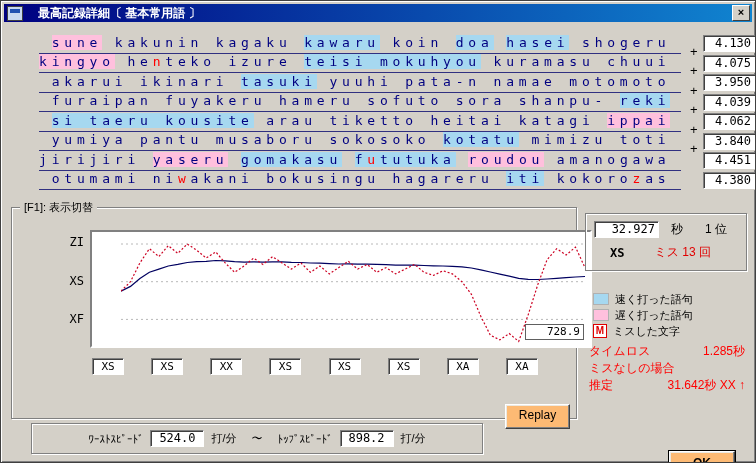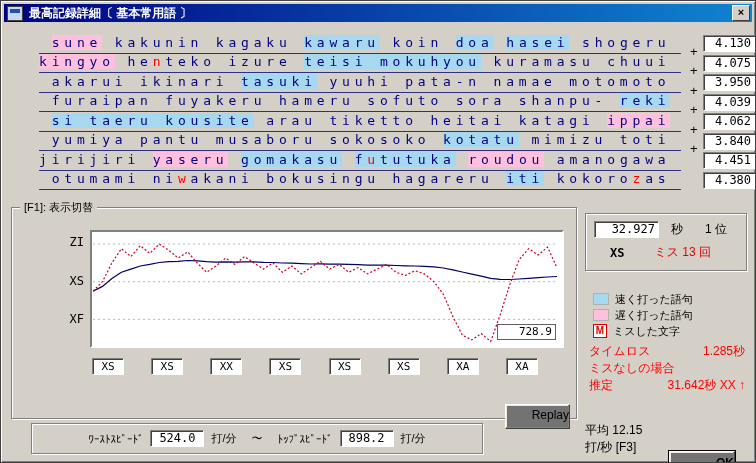--- a/index.html
+++ b/index.html
@@ -5,21 +5,21 @@
   html,body{margin:0;padding:0;background:#808080;}
   #window{position:relative;width:756px;height:463px;background:#d4d0c8;
     border:1px solid #404040;box-sizing:border-box;
     box-shadow:inset 1px 1px 0 #ffffff, inset -1px -1px 0 #808080;
     font-family:"Liberation Sans",sans-serif;font-size:12px;color:#000;overflow:hidden;}
   
   .titlebar{position:absolute;left:3px;top:3px;right:3px;height:18px;
     background:linear-gradient(90deg,#000080,#1084d0);display:flex;align-items:center;padding:0 2px;box-sizing:border-box;}
   .app-icon{width:14px;height:13px;background:#c8d8f0;border:1px solid #404040;margin-left:1px;position:relative;}
   .app-icon::after{content:"";position:absolute;left:2px;top:2px;right:2px;height:4px;background:#2050b0;}
-  .title-text{color:#fff;font-weight:bold;font-size:12px;margin-left:6px;flex:1;white-space:nowrap;overflow:hidden;}
+  .title-text{color:#fff;font-weight:bold;font-size:12px;margin-left:15px;flex:1;white-space:nowrap;overflow:hidden;}
   .close-btn{width:16px;height:14px;background:#d4d0c8;border:1px solid;border-color:#fff #404040 #404040 #fff;
     font-size:11px;line-height:12px;text-align:center;font-weight:bold;color:#000;cursor:default;}
   
   #word-lines{position:absolute;left:38px;top:33px;width:724px;}
   .line-row{display:flex;align-items:center;height:19.5px;position:relative;}
   .line-text{width:642px;height:19px;line-height:17px;border-bottom:1px solid #303080;
     font-family:"DejaVu Sans Mono",monospace;font-size:13px;letter-spacing:4.8px;
     color:#000080;white-space:pre;overflow:hidden;}
   .line-text .f{background:#a6d8f0;}
   .line-text .s{background:#ffc0dd;}
@@ -31,21 +31,21 @@
     box-shadow:inset 1px 1px 0 #404040, 1px 1px 0 #d4d0c8;}
   .time-box{width:58px;height:15px;font-family:"DejaVu Sans Mono",monospace;font-size:12px;
     line-height:15px;text-align:center;color:#000;}
   
   .groupbox{position:absolute;left:10px;top:206px;width:566px;height:212px;
     border:1px solid #808080;box-shadow:inset 1px 1px 0 #fff, 1px 1px 0 #fff;box-sizing:border-box;}
   .groupbox-label{position:absolute;top:-8px;left:8px;background:#d4d0c8;padding:0 4px;font-size:11px;}
   .ylabel{position:absolute;width:30px;text-align:right;font-family:"DejaVu Sans Mono",monospace;
     font-size:12px;color:#000;}
   .chart{position:absolute;left:78px;top:22px;width:470px;height:114px;background:#fff;
-    border:2px solid;border-color:#808080 #ffffff #ffffff #808080;box-sizing:content-box;}
+    border:2px solid;border-color:#808080 #ffffff #ffffff #808080;box-sizing:content-box;padding-left:28px;}
   .chart svg{display:block;margin:1px;}
   .chart-value-box{position:absolute;right:6px;bottom:6px;width:54px;height:14px;
     background:#fff;border:1px solid #606060;font-family:"DejaVu Sans Mono",monospace;
     font-size:11px;line-height:14px;text-align:right;padding-right:3px;}
   .rank-row{position:absolute;left:80px;top:150px;width:446px;display:flex;justify-content:space-between;}
   .rank-box{width:30px;height:15px;font-size:11px;line-height:15px;text-align:center;
     font-family:"DejaVu Sans Mono",monospace;color:#000;}
   
   .stats-panel{position:absolute;left:584px;top:212px;width:162px;height:58px;
     border:1px solid #808080;box-shadow:inset 1px 1px 0 #fff, 1px 1px 0 #fff;box-sizing:border-box;padding:7px 8px;}
@@ -66,23 +66,23 @@
   .loss-block{position:absolute;left:588px;top:342px;width:156px;color:#ff0000;font-size:12px;line-height:17px;}
   .loss-line{display:flex;justify-content:space-between;}
   
   .speed-panel{position:absolute;left:30px;top:422px;width:452px;height:31px;
     border:1px solid #808080;box-shadow:inset 1px 1px 0 #fff, 1px 1px 0 #fff;box-sizing:border-box;
     display:flex;align-items:center;justify-content:center;gap:7px;font-size:11px;}
   .speed-box{width:52px;height:15px;font-family:"DejaVu Sans Mono",monospace;font-size:12px;
     line-height:15px;text-align:center;}
   .tilde{margin:0 8px;}
   
-  .btn{background:#737373;border:1px solid;border-color:#ffffff #404040 #404040 #ffffff;
+  .btn{background:#fdba74;border:1px solid;border-color:#ffffff #404040 #404040 #ffffff;
     box-shadow:inset -1px -1px 0 #808080, inset 1px 1px 0 #ece9e2;
-    font-family:"Liberation Sans",sans-serif;font-size:12px;text-align:right;cursor:default;}
+    font-family:"Liberation Sans",sans-serif;font-size:12px;text-align:center;cursor:default;}
   .replay-btn{position:absolute;left:504px;top:403px;width:63px;height:23px;line-height:21px;}
   .ok-btn{position:absolute;left:668px;top:426px;width:64px;height:27px;line-height:23px;
     outline:1px solid #000;font-weight:bold;margin-top:24px;}
   
   .avg-block{position:absolute;left:584px;top:421px;font-size:12px;line-height:17px;color:#000;}
 </style>
 </head>
 <body>
 
 <div id="window">
@@ -224,20 +224,16 @@
     <span class="speed-box sunken">524.0</span>
     <span>打/分</span>
     <span class="tilde">〜</span>
     <span>ﾄｯﾌﾟｽﾋﾟｰﾄﾞ</span>
     <span class="speed-box sunken">898.2</span>
     <span>打/分</span>
   </div>
 
   <div class="btn replay-btn">Replay</div>
 
-  <div class="avg-block">
-    <div>平均 12.15</div>
-    <div>打/秒 [F3]</div>
-  </div>
 
   <div class="btn ok-btn">OK</div>
 
 </div>
 
 </body></html>

